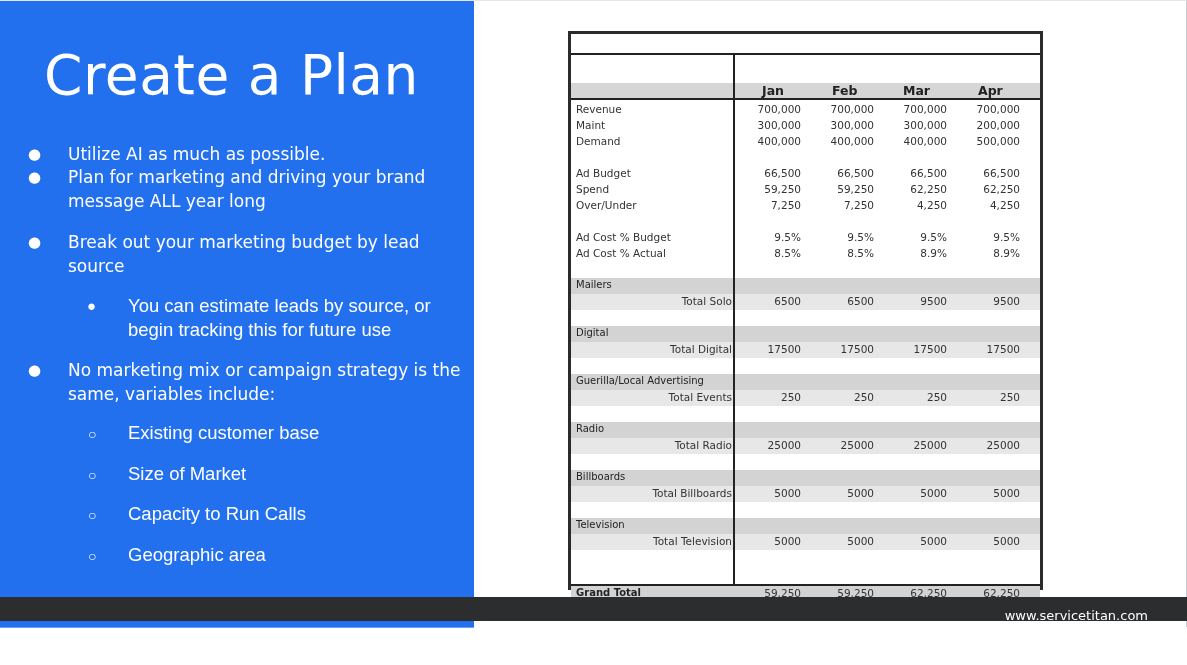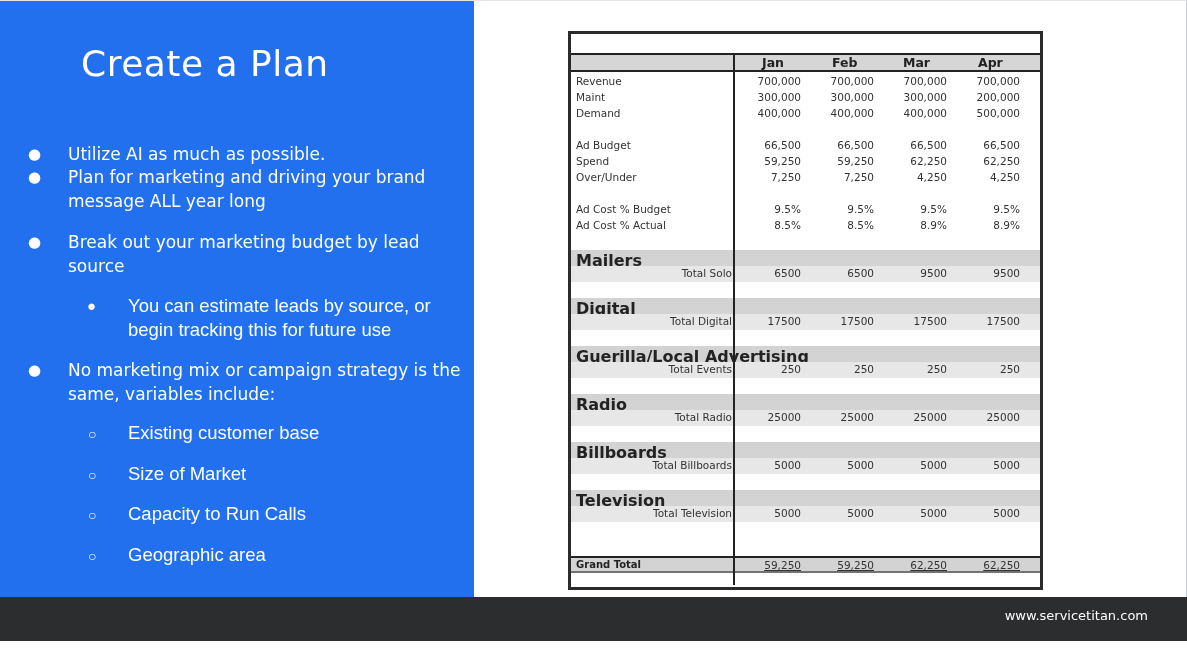--- a/index.html
+++ b/index.html
@@ -2,52 +2,52 @@
 <html><head>
 <meta charset="utf-8">
 <style>
   * { box-sizing: border-box; margin: 0; padding: 0; }
   html, body { width: 1187px; height: 665px; overflow: hidden; background: #ffffff; }
   body { position: relative; font-family: "Liberation Sans", sans-serif; }
 
   .slide { position: absolute; left: 0; top: 0; width: 1187px; height: 627px; background: #ffffff; border-top: 1px solid #e6e6ea; border-right: 1px solid #c8ccd6; }
   .left-panel { position: absolute; left: 0; top: 0; width: 474px; height: 627px; background: #2270ee; color: #ffffff; border-bottom: 1px solid #6aa1f7; }
 
-  .title { position: absolute; left: 44px; top: 42px; font-family: "DejaVu Sans", sans-serif; font-size: 36px; font-weight: 400; letter-spacing: 0.5px; color: #ffffff; white-space: nowrap; margin-left: 37px; }
+  .title { position: absolute; left: 44px; top: 42px; font-family: "DejaVu Sans", sans-serif; font-size: 55px; font-weight: 400; letter-spacing: 0.5px; color: #ffffff; white-space: nowrap; }
 
   .bullets { position: absolute; left: 0; top: 0; width: 474px; }
   .b { position: absolute; color: #ffffff; font-size: 18.5px; line-height: 24px; }
   .b .mark { position: absolute; font-size: 12px; }
   .b.lvl1 { left: 68px; width: 400px; font-family: "DejaVu Sans", sans-serif; font-size: 17px; }
   .b.lvl1 .mark { left: -40px; top: 0; font-size: 15px; }
   .b.lvl2 { left: 128px; width: 345px; font-family: "Liberation Sans", sans-serif; }
   .b.lvl2 .mark { left: -41px; top: 0; font-size: 15px; }
   .b.lvl3 { left: 128px; width: 345px; font-family: "Liberation Sans", sans-serif; }
   .b.lvl3 .mark { left: -40px; top: 1px; font-size: 14px; }
 
   
   .sheet { position: absolute; left: 568px; top: 30px; width: 475px; height: 559px; border: 3px solid #2b2b2b; background: #ffffff; font-family: "DejaVu Sans", sans-serif; font-size: 10.5px; color: #333; }
   .sheet .topline { position: absolute; left: 0; right: 0; top: 19px; border-top: 2px solid #222; }
   .sheet .vline { position: absolute; left: 162px; top: 19px; height: 532px; border-left: 2px solid #222; }
-  .row { position: absolute; left: 0; right: 0; height: 16px; }
+  .row { position: absolute; left: 0; right: 0; height: 16px; margin-top: 28px; }
   .row .lbl { position: absolute; left: 5px; top: 1px; white-space: nowrap; }
   .row .lbl.right { left: auto; right: 308px; text-align: right; }
   .row .v { position: absolute; top: 1px; width: 60px; text-align: right; white-space: nowrap; }
   .v.c0 { left: 170px; } .v.c1 { left: 243px; } .v.c2 { left: 316px; } .v.c3 { left: 389px; }
   .hdr { background: #d6d6d6; height: 17px; border-bottom: 2px solid #222; }
   .hdr .h { position: absolute; top: 0px; font-weight: bold; font-size: 12.5px; color: #222; }
   .h.c0 { left: 191px; } .h.c1 { left: 261px; } .h.c2 { left: 332px; } .h.c3 { left: 407px; text-align: right; }
   .cat { background: #d3d3d3; }
-  .cat .lbl { font-weight: bold; font-size: 16px; color: #222; }
+  .cat .lbl { font-weight: normal; font-size: 10px; color: #222; }
   .tot { background: #e7e7e7; padding-left: 8px; }
   .gt { background: #d3d3d3; border-top: 2px solid #222; border-bottom: 2px solid #737373; height: 17px; }
   .gt .lbl { font-weight: bold; font-size: 10px; color: #222; }
   .gt .v { text-decoration: underline; }
 
-  .footer { position: absolute; left: 0; top: 597px; width: 1187px; height: 44px; background: #2c2d2f; }
+  .footer { position: absolute; left: 0; top: 597px; width: 1187px; height: 24px; background: #2c2d2f; }
   .footer .url { position: absolute; right: 39px; top: 11px; font-family: "DejaVu Sans", sans-serif; font-size: 13px; color: #ffffff; }
 </style>
 </head>
 <body>
 
 <div class="slide">
   <div class="left-panel">
     <div class="title">Create a Plan</div>
     <div class="bullets">
       <div class="b lvl1" style="top:141px"><span class="mark">●</span><span>Utilize AI as much as possible.</span></div>

